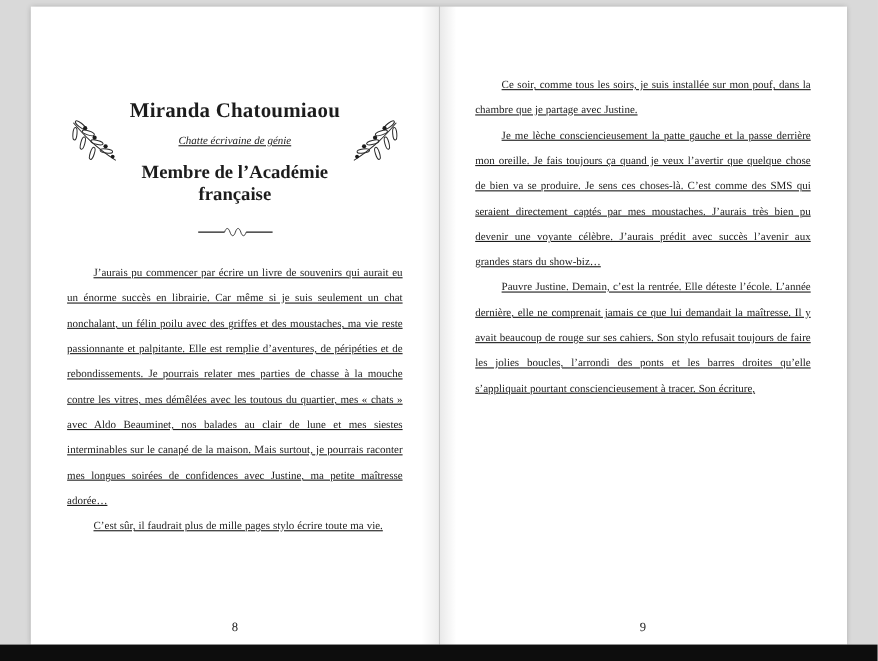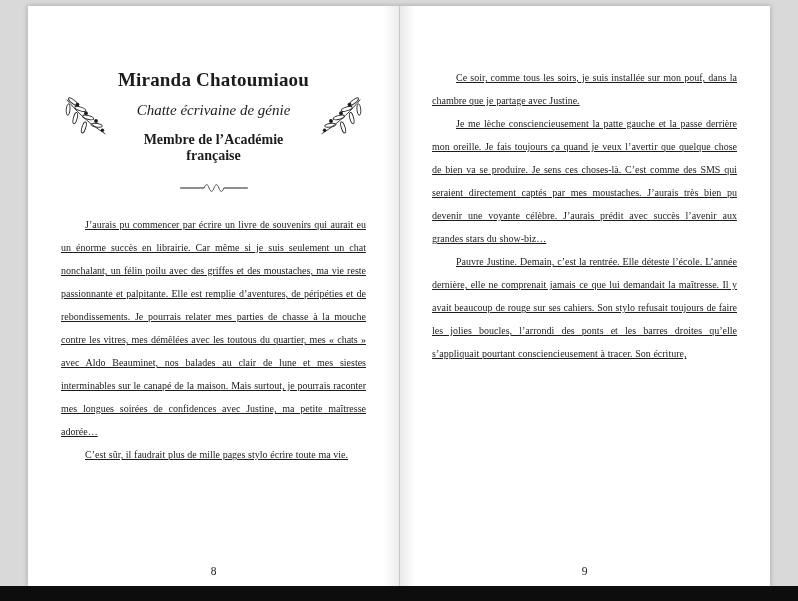--- a/index.html
+++ b/index.html
@@ -57,36 +57,37 @@
     display: flex;
     justify-content: center;
     align-items: center;
     gap: 4px;
   }
   .branch {
     width: 50px; height: 62px;
     flex: 0 0 auto;
   }
   .branch.mirrored { transform: scaleX(-1); }
-  .header-text { text-align: center; width: 206px; }
+  .header-text { text-align: center; width: 206px; margin-top: 21px; }
   .chapter-title {
     font-size: 19px;
     font-weight: bold;
     letter-spacing: 0.2px;
     line-height: 24px;
     margin-bottom: 10px;
     white-space: nowrap;
   }
   .chapter-subtitle {
-    font-size: 15px;
+    font-size: 10px;
     font-style: italic;
     margin-bottom: 13px;
+    text-decoration: underline;
   }
   .chapter-membership {
-    font-size: 14px;
+    font-size: 17px;
     font-weight: bold;
   }
   .ornament-wrap {
     text-align: center;
     margin: 16px 0 13px 0;
   }
   .ornament-svg { width: 72px; height: 16px; }
 
   
   .body-para {

